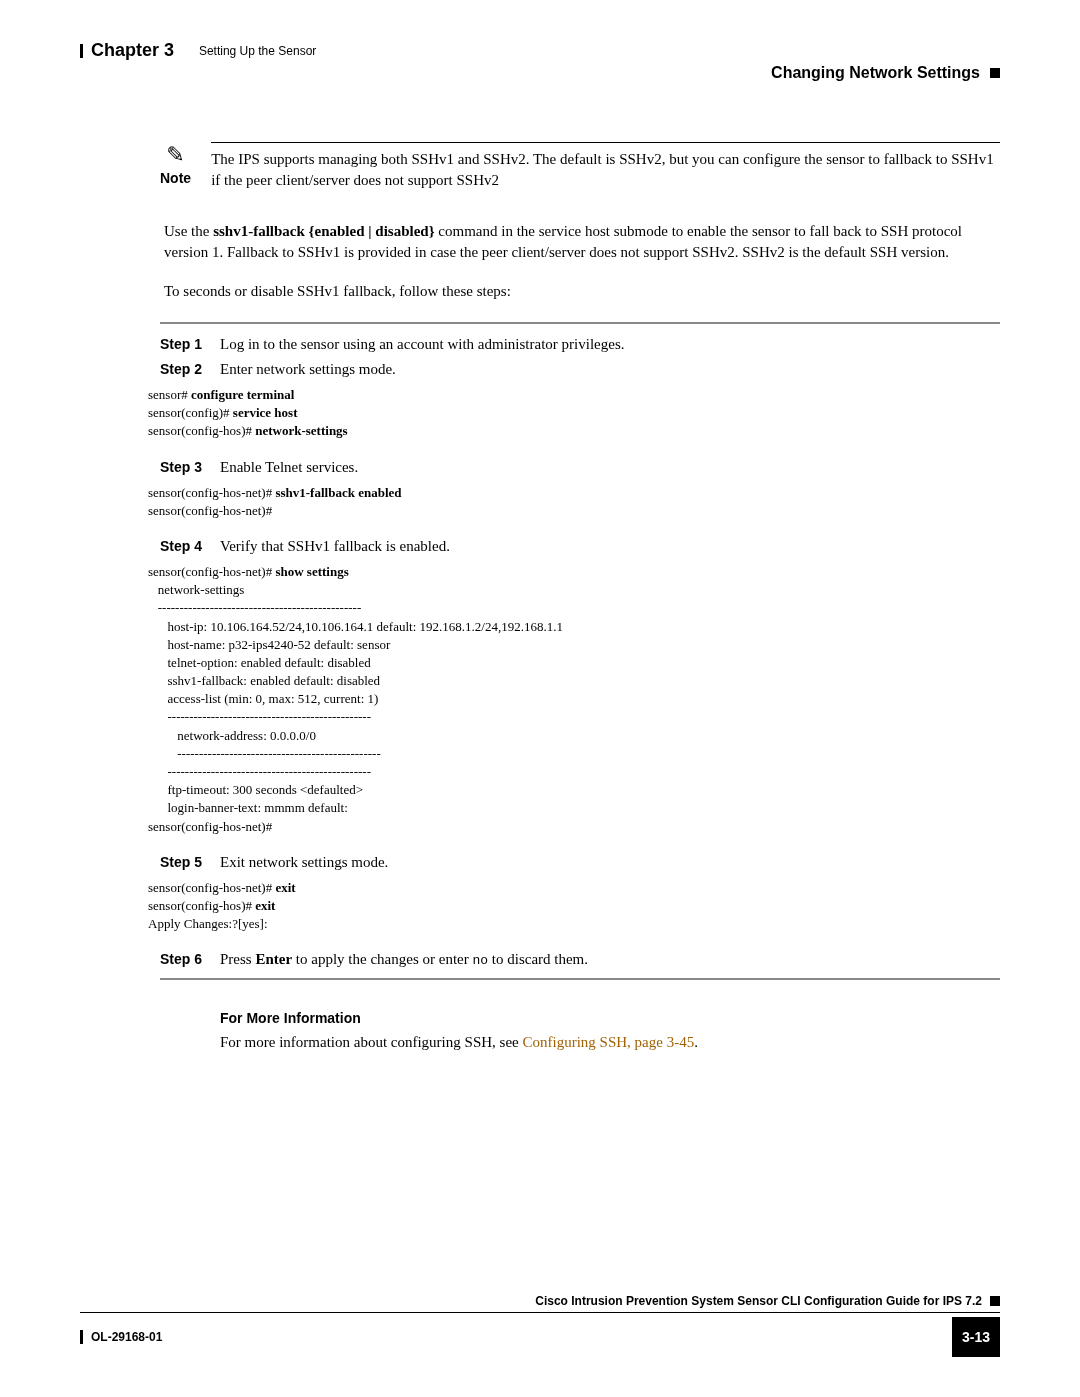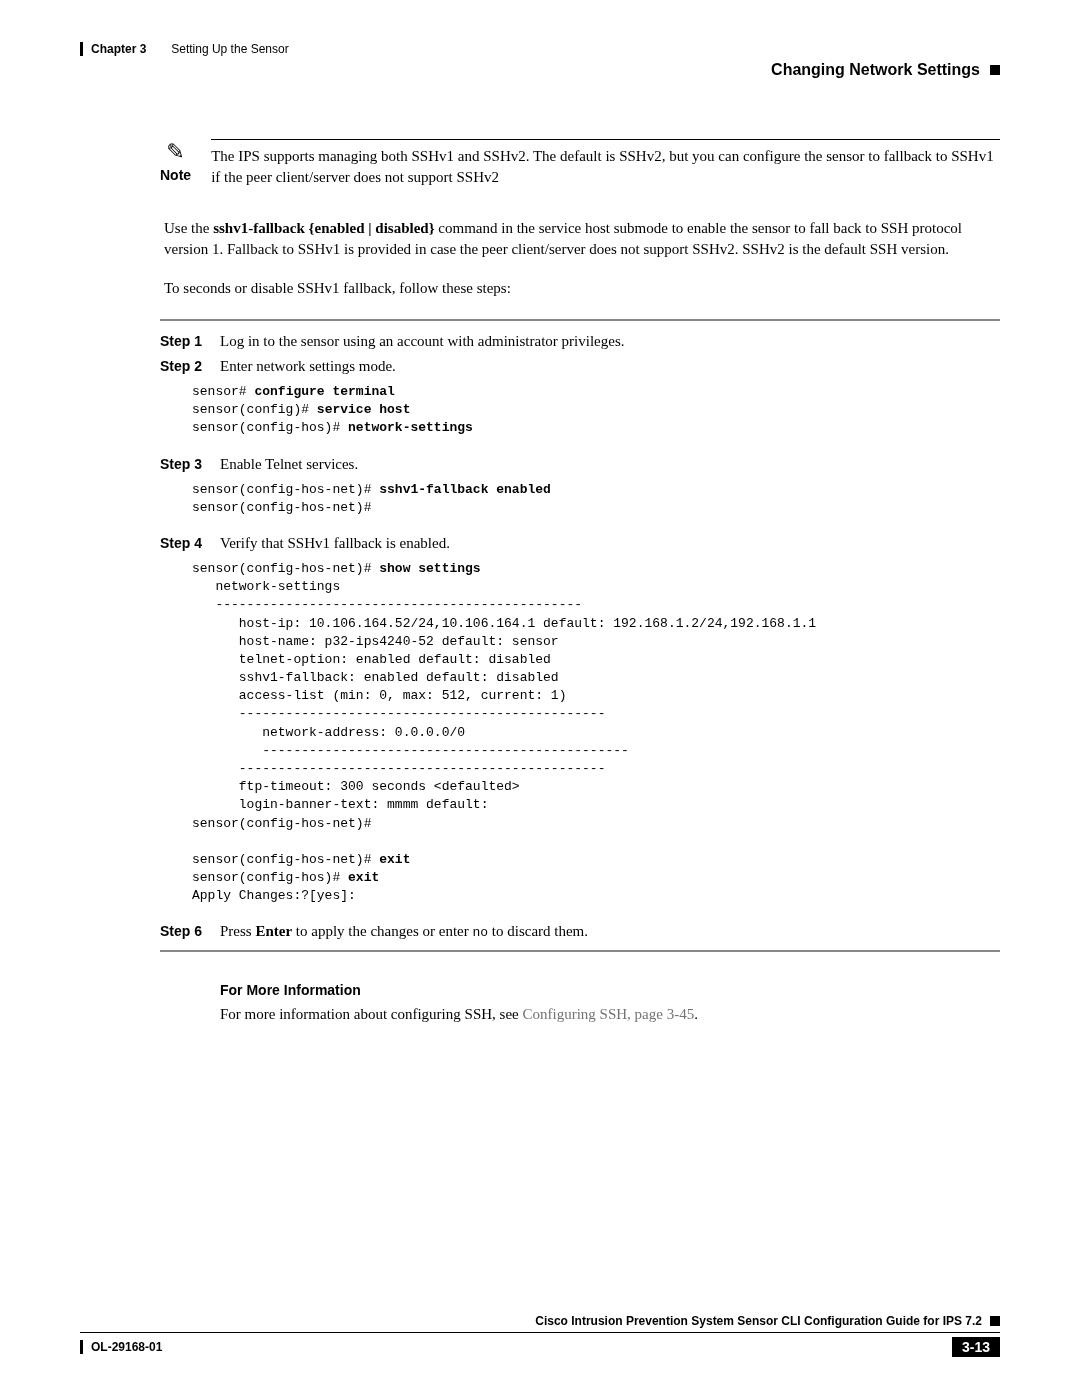--- a/index.html
+++ b/index.html
@@ -25,21 +25,21 @@
       align-items: center;
       gap: 8px;
     }
     .header-marker {
       width: 3px;
       height: 14px;
       background: black;
     }
     .header-chapter {
       font-weight: bold;
-      font-size: 12px;
+      font-size: 18px;
     }
     .header-title {
       font-weight: normal;
       font-size: 12px;
     }
     .subheader-bar {
       display: flex;
       justify-content: flex-end;
       align-items: center;
       gap: 10px;
@@ -118,22 +118,22 @@
       font-weight: bold;
       font-size: 14px;
       width: 60px;
       flex-shrink: 0;
     }
     .step-content {
       font-size: 15px;
       flex: 1;
     }
     .code-block {
-      margin-left: 112px;
-      font-family: Liberation Mono, monospace;
+      margin-left: 68px;
+      font-family: Liberation Serif, serif;
       font-size: 13px;
       line-height: 1.4;
       white-space: pre;
       margin-bottom: 18px;
     }
     .code-bold { font-weight: bold; }
     .end-rule {
       margin-left: 80px;
       border: none;
       border-top: 2px solid #888;
@@ -145,21 +145,21 @@
       font-family: Arial, sans-serif;
       font-weight: bold;
       font-size: 14px;
       margin-bottom: 8px;
     }
     .more-info-text {
       margin-left: 140px;
       font-size: 15px;
     }
     .link-text {
-      color: #737373;
+      color: #a16207;
     }
     .footer {
       position: absolute;
       bottom: 40px;
       left: 80px;
       right: 80px;
     }
     .footer-title-row {
       display: flex;
       justify-content: flex-end;
@@ -198,21 +198,21 @@
       font-family: Arial, sans-serif;
       font-weight: bold;
       font-size: 12px;
     }
     .page-number-box {
       background: black;
       color: white;
       font-family: Arial, sans-serif;
       font-weight: bold;
       font-size: 14px;
-      padding: 2px 10px;
+      padding: 12px 10px;
     }
   </style>
 </head>
 <body>
 
 <div class="page-container">
   <div class="header-bar">
     <div class="header-left">
       <div class="header-marker"></div>
       <span class="header-chapter">Chapter 3</span>
@@ -277,20 +277,24 @@
       sshv1-fallback: enabled default: disabled
       access-list (min: 0, max: 512, current: 1)
       -----------------------------------------------
          network-address: 0.0.0.0/0
          -----------------------------------------------
       -----------------------------------------------
       ftp-timeout: 300 seconds &lt;defaulted&gt;
       login-banner-text: mmmm default:
 sensor(config-hos-net)#</span></div>
 
+  <div class="step-row">
+    <span class="step-label">Step 5</span>
+    <span class="step-content">Exit network settings mode.</span>
+  </div>
   <div class="code-block"><span>sensor(config-hos-net)# </span><span class="code-bold">exit</span>
 <span>sensor(config-hos)# </span><span class="code-bold">exit</span>
 <span>Apply Changes:?[yes]:</span></div>
 
   <div class="step-row">
     <span class="step-label">Step 6</span>
     <span class="step-content">
       <span>Press </span><strong>Enter</strong><span> to apply the changes or enter </span><span style="font-family:'Courier New',monospace;font-size:13px">no</span><span> to discard them.</span>
     </span>
   </div>

